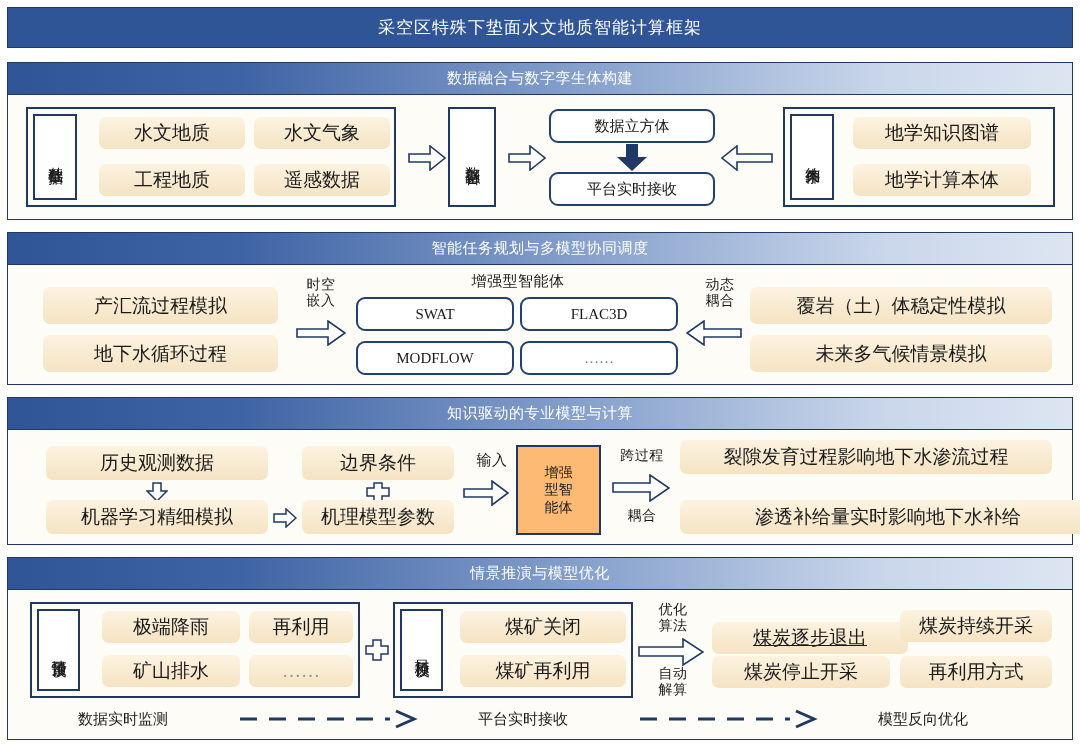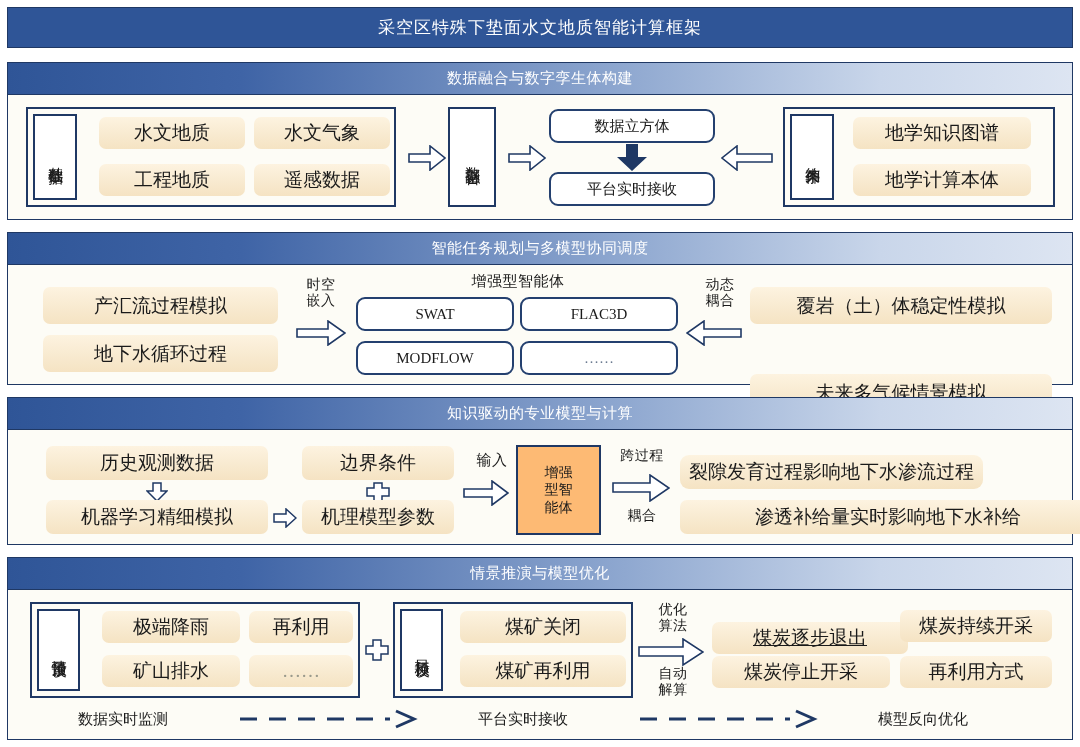--- a/index.html
+++ b/index.html
@@ -161,21 +161,21 @@
       <div class="rbox" style="left:512px;top:76px;width:158px;height:34px;color:#6b7a90;">……</div>
 
       <div class="lab" style="left:685px;top:12px;width:54px;">动态<br>耦合</div>
       <div class="arrow-r" style="left:678px;top:55px;">
         <svg width="56" height="26" viewBox="0 0 56 26">
             <polygon points="55,9 18,9 18,1 1,13 18,25 18,17 55,17" fill="#ffffff" stroke="#1f3864" stroke-width="1.6"></polygon>
           </svg>
       </div>
 
       <div class="pill" style="left:742px;top:22px;width:302px;height:37px;">覆岩（土）体稳定性模拟</div>
-      <div class="pill" style="left:742px;top:70px;width:302px;height:37px;margin-top:39px;">未来多气候情景模拟</div>
+      <div class="pill" style="left:742px;top:70px;width:302px;height:37px;">未来多气候情景模拟</div>
     </div>
   </div>
 
   <div class="section" style="top:397px;height:148px;">
     <div class="sec-head">知识驱动的专业模型与计算</div>
     <div class="sec-body" style="height:115px;">
 
       <div class="pill" style="left:38px;top:16px;width:222px;height:34px;">历史观测数据</div>
       <div class="arrow-d" style="left:138px;top:52px;">
         <svg width="22" height="20" viewBox="0 0 22 20">
@@ -208,21 +208,21 @@
       <div class="sbox" style="left:508px;top:15px;width:85px;height:90px;">增强<br>型智<br>能体</div>
 
       <div class="lab" style="left:603px;top:18px;width:62px;">跨过程</div>
       <div class="arrow-r" style="left:604px;top:44px;">
         <svg width="58" height="28" viewBox="0 0 58 28">
             <polygon points="1,9 38,9 38,1 57,14 38,27 38,18 1,18" fill="#ffffff" stroke="#1f3864" stroke-width="1.6"></polygon>
           </svg>
       </div>
       <div class="lab" style="left:603px;top:78px;width:62px;">耦合</div>
 
-      <div class="pill" style="left:672px;top:25px;width:303px;height:34px;border-radius:9px;">裂隙发育过程影响地下水渗流过程</div>
+      <div class="pill" style="left:672px;top:10px;width:372px;height:34px;">裂隙发育过程影响地下水渗流过程</div>
       <div class="pill" style="left:672px;top:70px;width:416px;height:34px;">渗透补给量实时影响地下水补给</div>
     </div>
   </div>
 
   <div class="section" style="top:557px;height:183px;">
     <div class="sec-head">情景推演与模型优化</div>
     <div class="sec-body" style="height:150px;">
 
       <div class="group" style="left:22px;top:12px;width:330px;height:96px;"></div>
       <div class="vbox" style="left:29px;top:19px;width:43px;height:82px;">

